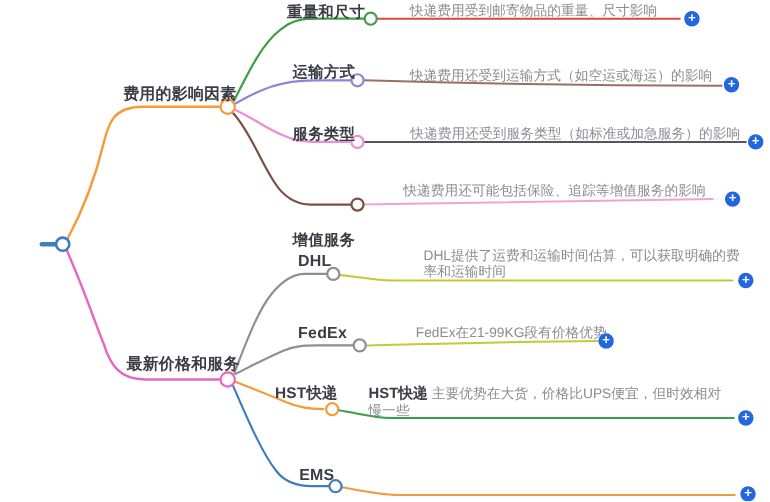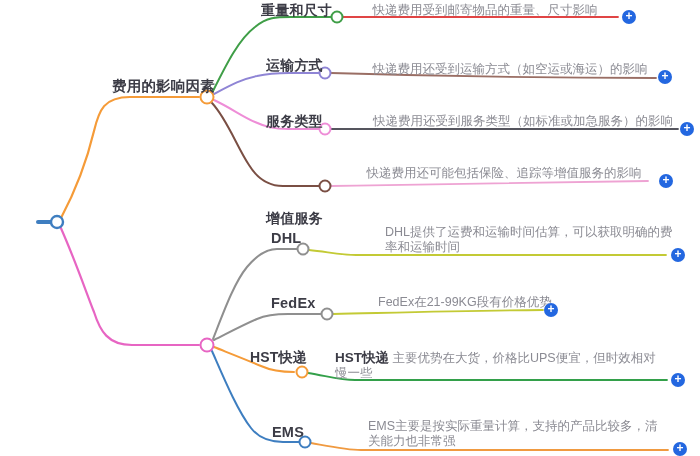--- a/index.html
+++ b/index.html
@@ -64,41 +64,41 @@
       <circle cx="325" cy="129" r="5.5" stroke="#ee8dd7"></circle>
       <circle cx="325" cy="186" r="5.5" stroke="#7a4f44"></circle>
       <circle cx="303" cy="249" r="5.5" stroke="#8f8f8f"></circle>
       <circle cx="327" cy="314" r="5.5" stroke="#8f8f8f"></circle>
       <circle cx="302" cy="372" r="5.5" stroke="#f59b38"></circle>
       <circle cx="305" cy="442" r="5.5" stroke="#3e7ec0"></circle>
     </g>
   </svg>
 
   <div class="topic-label big" style="left:112px;top:79px;">费用的影响因素</div>
+  <div class="topic-label big" style="left:115px;top:324px;">最新价格和服务</div>
 
   <div class="topic-label" style="left:261px;top:3px;">重量和尺寸</div>
   <div class="topic-label" style="left:266px;top:58px;">运输方式</div>
   <div class="topic-label" style="left:266px;top:114px;">服务类型</div>
   <div class="topic-label" style="left:266px;top:170px;margin-top:41px;">增值服务</div>
 
   <div class="topic-label big" style="left:271px;top:231px;">DHL</div>
   <div class="topic-label big" style="left:271px;top:296px;">FedEx</div>
   <div class="topic-label" style="left:250px;top:350px;font-size:14px;">HST快递</div>
   <div class="topic-label big" style="left:272px;top:425px;">EMS</div>
 
   <div class="desc center" style="left:352px;top:3px;width:266px;text-align:center;">快递费用受到邮寄物品的重量、尺寸影响</div>
   <div class="desc center" style="left:360px;top:62px;width:300px;">快递费用还受到运输方式（如空运或海运）的影响</div>
   <div class="desc center" style="left:368px;top:114px;width:310px;">快递费用还受到服务类型（如标准或加急服务）的影响</div>
   <div class="desc center" style="left:360px;top:166px;width:288px;">快递费用还可能包括保险、追踪等增值服务的影响</div>
   <div class="desc" style="left:368px;top:225px;width:298px;margin-left:17px;">DHL提供了运费和运输时间估算，可以获取明确的费率和运输时间</div>
   <div class="desc" style="left:378px;top:295px;width:200px;">FedEx在21-99KG段有价格优势</div>
   <div class="desc" style="left:335px;top:350px;width:332px;">
     <span class="bold-prefix">HST快递</span><span> 主要优势在大货，价格比UPS便宜，但时效相对慢一些</span>
   </div>
-  <div class="desc" style="left:368px;top:419px;width:296px;">EMS主要是按实际重量计算，支持的产品比较多，清关能力也非常强</div>
 
   <div class="plus-btn" style="left:622px;top:10px;">+</div>
   <div class="plus-btn" style="left:658px;top:70px;">+</div>
   <div class="plus-btn" style="left:680px;top:122px;">+</div>
   <div class="plus-btn" style="left:659px;top:174px;">+</div>
   <div class="plus-btn" style="left:671px;top:248px;">+</div>
   <div class="plus-btn" style="left:544px;top:303px;">+</div>
   <div class="plus-btn" style="left:671px;top:373px;">+</div>
   <div class="plus-btn" style="left:673px;top:442px;">+</div>
 

